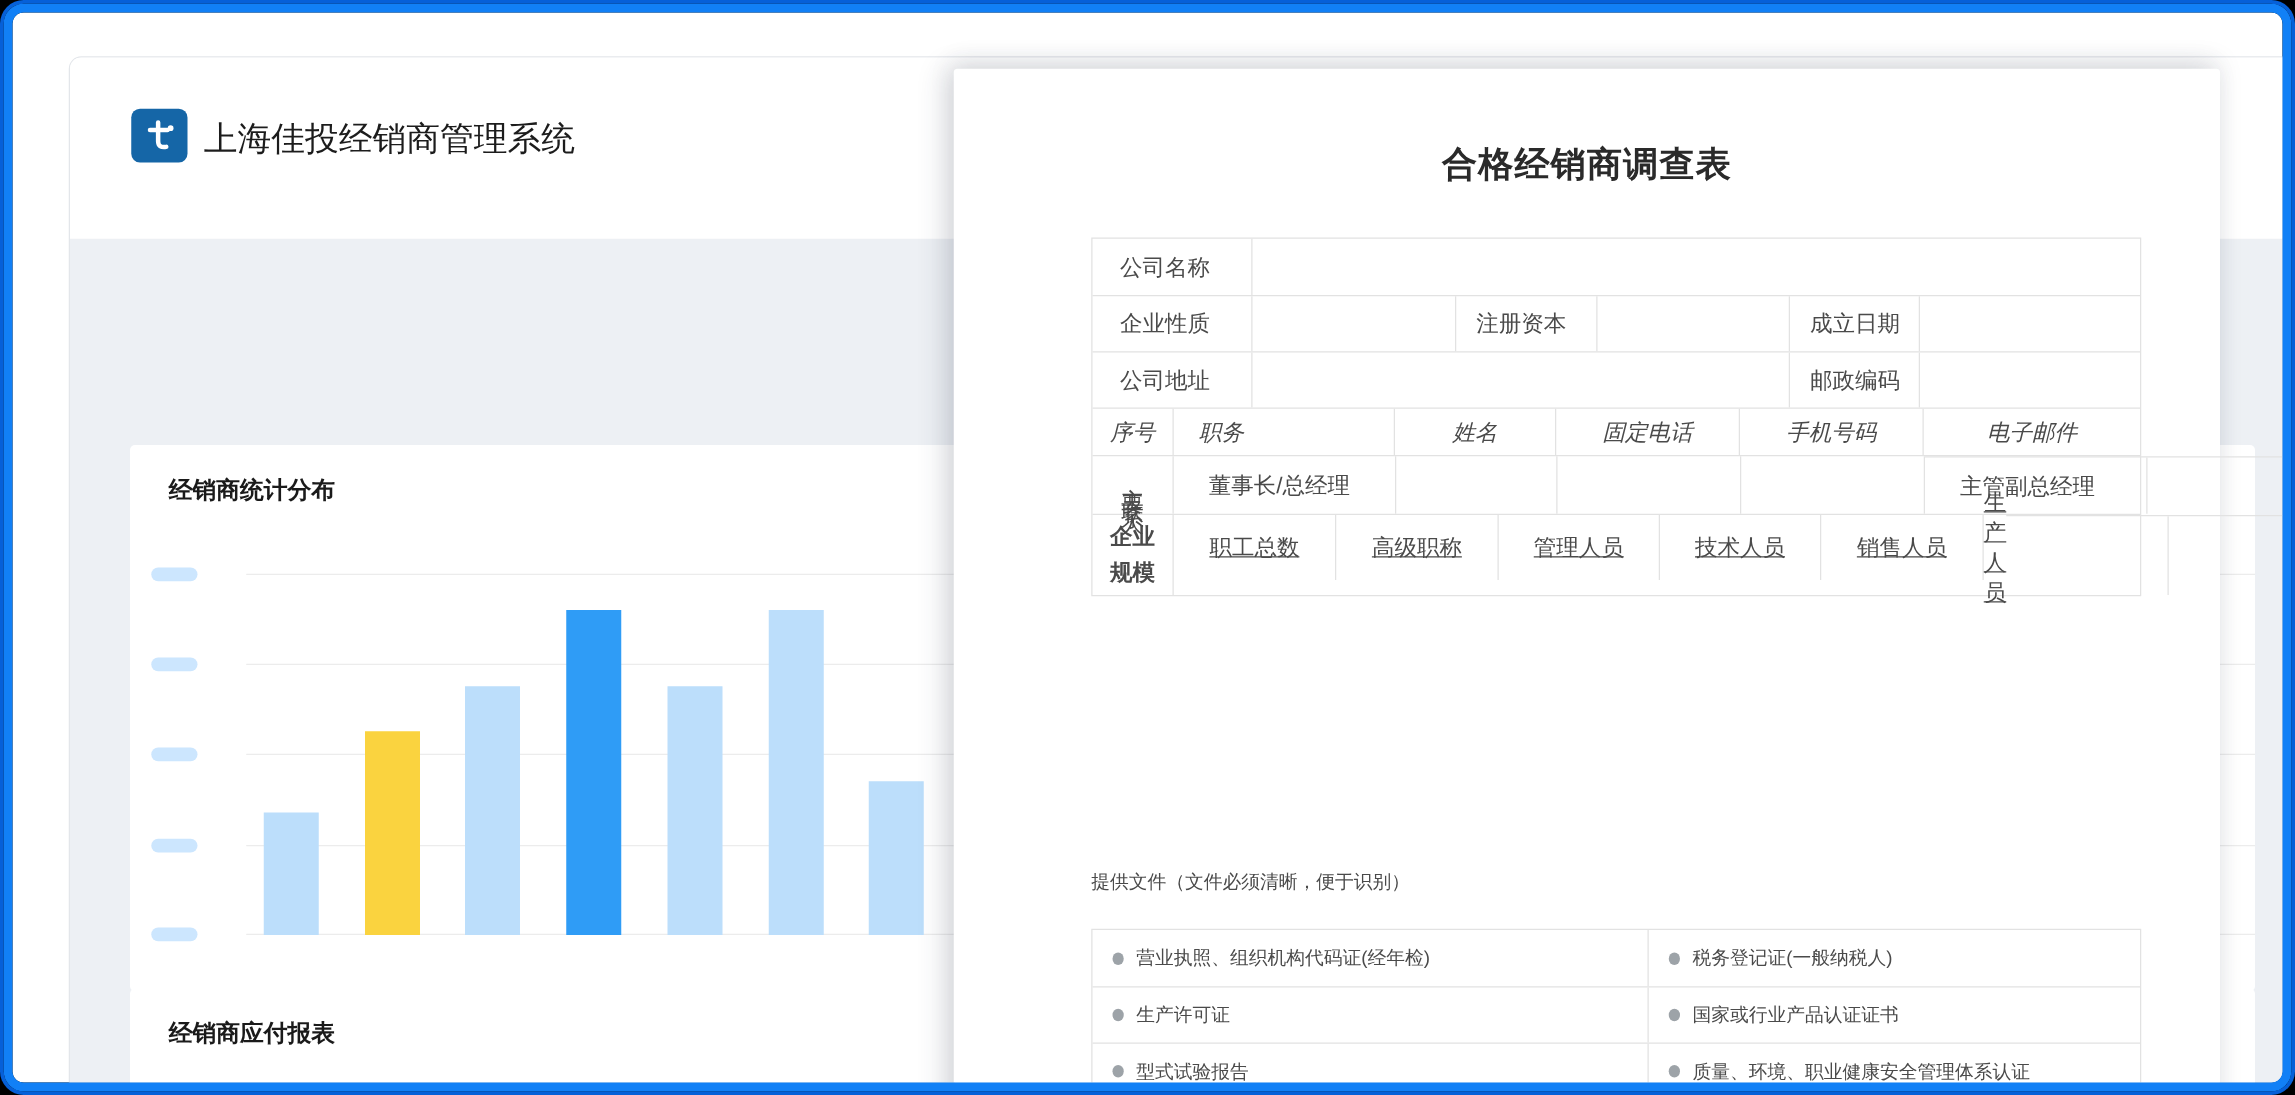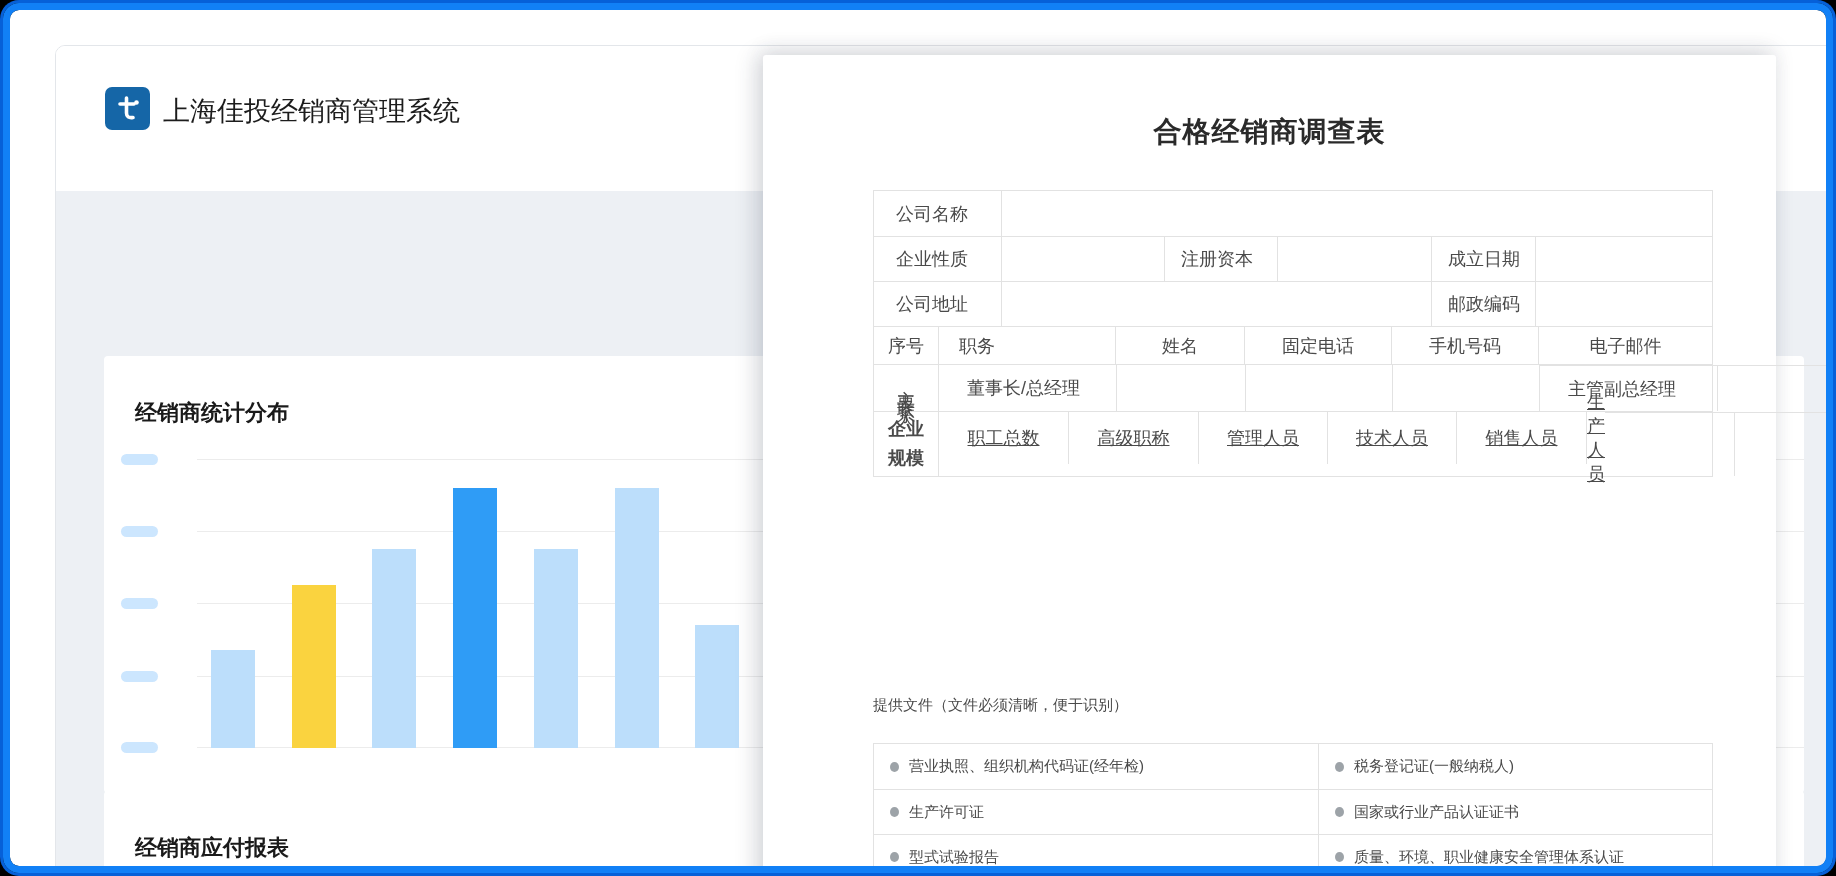--- a/index.html
+++ b/index.html
@@ -20,21 +20,21 @@
                 overflow:hidden; }
   .app-header { position:absolute; left:0; top:0; right:0; height:145px; background:#fff; }
   .logo { position:absolute; left:49px; top:41px; width:45px; height:43px;
           background:#1566a7; border-radius:7px; display:flex; align-items:center; justify-content:center; }
   .app-title { position:absolute; left:107px; top:47px; font-size:27px; font-weight:500; color:#1c1c1c; }
   .app-body { position:absolute; left:0; top:145px; right:0; bottom:0; background:#edf0f4; }
 
   .card { position:absolute; left:48px; width:1700px; background:#fff; border-radius:4px; }
   .card-chart { top:165px; height:437px; }
   .card-pay   { top:600px; height:420px; }
-  .card-title { position:absolute; left:31px; top:42px; font-size:22px; font-weight:700; color:#1a1a1a;font-family:Liberation Serif, serif; }
+  .card-title { position:absolute; left:31px; top:23px; font-size:19px; font-weight:700; color:#1a1a1a;font-family:Liberation Serif, serif; }
 
   
   .pill { position:absolute; left:17px; width:37px; height:11px; border-radius:6px; background:#cce6fe; }
   .chart { position:absolute; left:93px; right:0; top:103px; height:289px; }
   .gridline { position:absolute; left:0; right:0; height:1px; background:#ececec; }
   .bar { position:absolute; bottom:0; width:44px; }
 
   
   .form-panel { position:absolute; left:753px; top:45px; width:1013px; height:840px;
                 background:#fff; border-radius:3px; z-index:10;
@@ -45,21 +45,21 @@
   .ft { position:absolute; left:110px; top:135px; width:840px;
         border:1px solid #e2e2e2; font-size:18px; color:#4a4a4a; }
   .fr { display:flex; }
   .fr + .fr, .sep-top { border-top:1px solid #e2e2e2; }
   .fc { display:flex; align-items:center; flex:0 0 auto; }
   .fc + .fc { border-left:1px solid #e2e2e2; }
   .fc.fill { flex:1 1 auto; }
   .lab  { padding-left:22px; }
   .lab2 { padding-left:16px; }
   .cent { justify-content:center; }
-  .h45 { height:45px; } .h38 { height:38px; } .h46 { height:46px; }
+  .h45 { height:45px; } .h38 { height:38px;font-style:italic; } .h46 { height:46px; }
   .h55 { height:55px; } .h52 { height:52px;text-decoration:underline; } .h64 { height:64px; }
 
   .vgroup { flex:0 0 64px; display:flex; align-items:center; justify-content:center;
             writing-mode:vertical-lr; text-orientation:upright; letter-spacing:5px; }
   .vgroup2 { flex:0 0 64px; display:flex; align-items:center; justify-content:center;
              text-align:center; width:64px; padding:0 14px; line-height:1.6;font-weight:bold; }
   .sub { flex:1 1 auto; display:flex; flex-direction:row; border-left:1px solid #e2e2e2; }
   .srow { display:flex; }
   .srow + .srow { border-top:1px solid #e2e2e2; }
   .srow .fc:first-child { border-left:none; }

